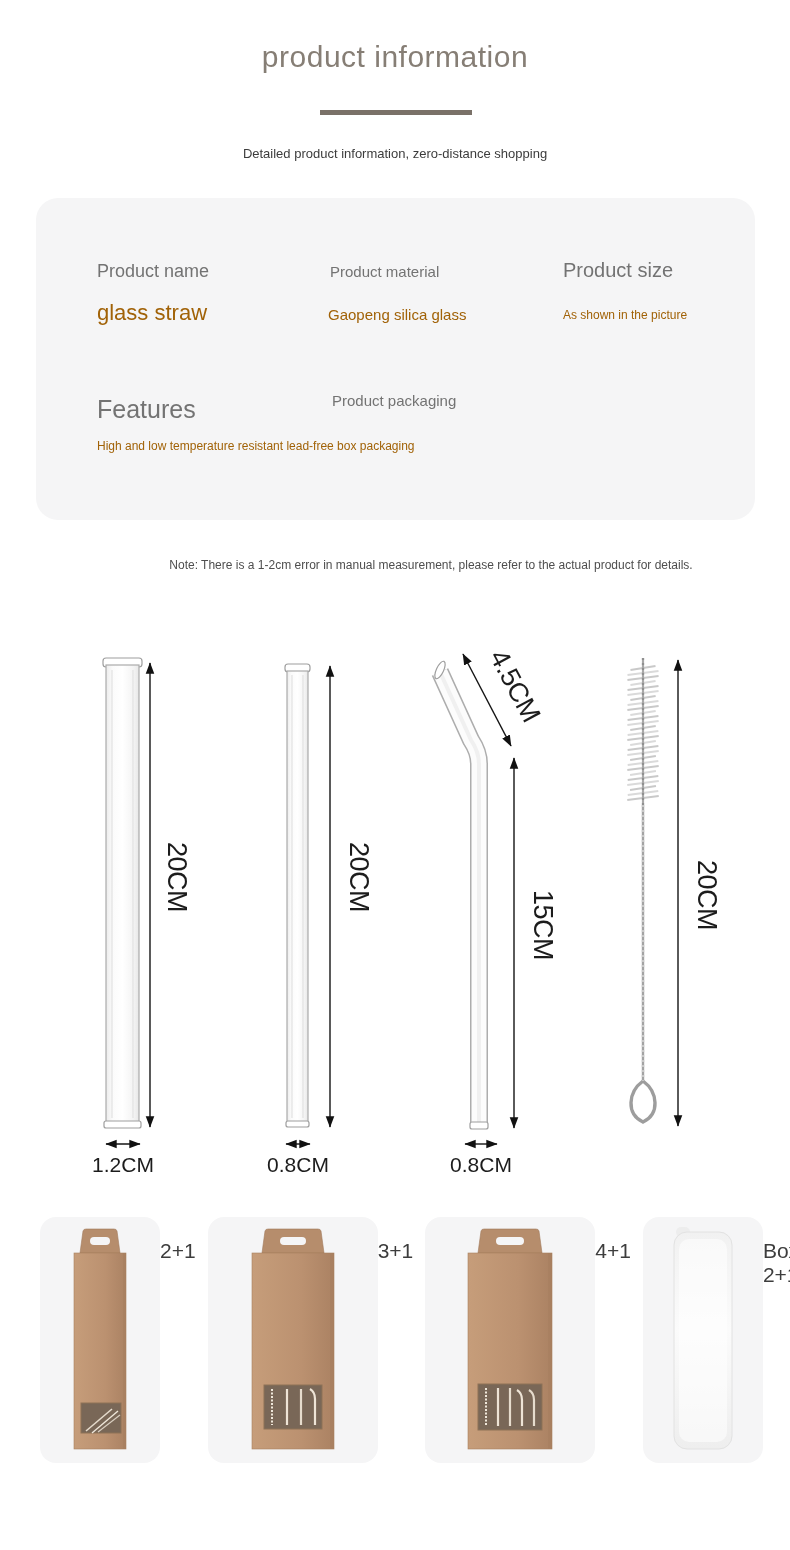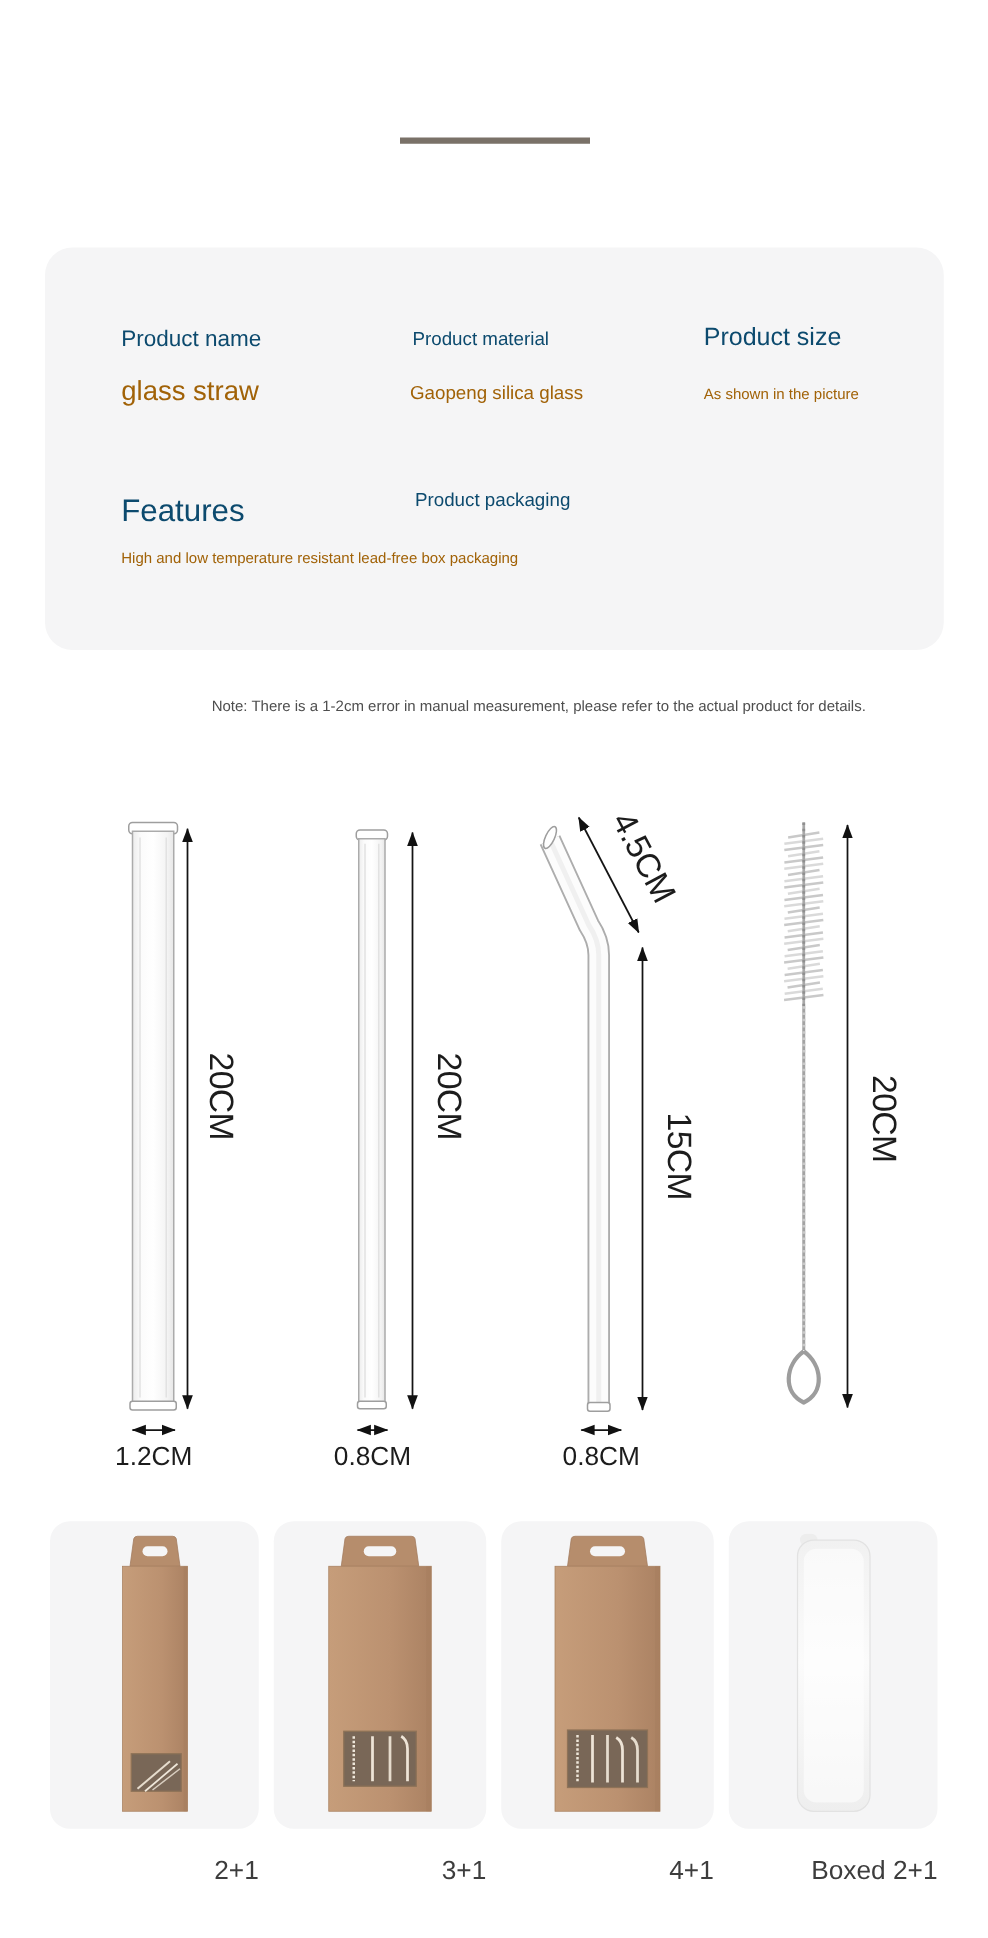--- a/index.html
+++ b/index.html
@@ -7,21 +7,21 @@
         font-family:"Liberation Sans",sans-serif;overflow:hidden;}
   
   .title{position:absolute;top:40px;left:0;width:790px;text-align:center;
          font-size:30px;letter-spacing:.5px;color:#86randomness7e75;color:#867e75;}
   .divider{position:absolute;top:110px;left:320px;width:152px;height:5px;background:#7a7168;}
   .subtitle{position:absolute;top:146px;left:0;width:790px;text-align:center;
             font-size:13px;color:#3c3c3c;}
   
   .panel{position:absolute;top:198px;left:36px;width:719px;height:322px;
          background:#f5f5f6;border-radius:22px;}
-  .panel .lbl{position:absolute;color:#0c4a6e;}
+  .panel .lbl{position:absolute;color:#737373;}
   .panel .val{position:absolute;color:#a16207;}
   .f-name-l{left:61px;top:63px;font-size:18px;}
   .f-name-v{left:61px;top:102px;font-size:22px;font-weight:500;}
   .f-mat-l{left:294px;top:65px;font-size:15px;}
   .f-mat-v{left:292px;top:108px;font-size:15px;}
   .f-size-l{left:527px;top:61px;font-size:20px;}
   .f-size-v{left:527px;top:110px;font-size:12px;}
   .f-feat-l{left:61px;top:186px;font-size:25px;margin-top:11px;}
   .f-pack-l{left:296px;top:194px;font-size:15px;}
   .f-feat-v{left:61px;top:241px;font-size:12px;}
@@ -33,31 +33,33 @@
   svg text{font-family:"Liberation Sans",sans-serif;fill:#1c1c1c;}
   .dim{stroke:#141414;stroke-width:1.4;}
   .dim-len{font-size:27px;letter-spacing:-.5px;}
   .dim-diag{font-size:27px;letter-spacing:-.5px;}
   .dim-w{font-size:21px;}
   .glass-rim{fill:#ffffff;stroke:#9e9e9e;stroke-width:1.2;}
   .glass-edge{stroke:#ababab;stroke-width:1.2;}
   .glass-inner{stroke:#e2e2e2;stroke-width:1.2;}
   
   .packages{position:absolute;top:1217px;left:40px;width:710px;display:flex;gap:12px;}
-  .pkg{flex:1;display:flex;flex-direction:column;align-items:flex-end;}
+  .pkg{flex:1;display:flex;flex-direction:row;align-items:flex-start;}
   .pkg-card{width:100%;height:246px;background:#f5f5f6;border-radius:16px;
             display:flex;align-items:center;justify-content:center;}
   .pkg-label{margin-top:22px;font-size:21px;color:#3d3d3d;}
 </style>
 </head>
 <body>
 
 <div class="page">
 
+  <div class="title">product information</div>
   <div class="divider"></div>
+  <div class="subtitle">Detailed product information, zero-distance shopping</div>
 
   <div class="panel">
     <div class="lbl f-name-l">Product name</div>
     <div class="val f-name-v">glass straw</div>
     <div class="lbl f-mat-l">Product material</div>
     <div class="val f-mat-v">Gaopeng silica glass</div>
     <div class="lbl f-size-l">Product size</div>
     <div class="val f-size-v">As shown in the picture</div>
     <div class="lbl f-feat-l">Features</div>
     <div class="lbl f-pack-l">Product packaging</div>

